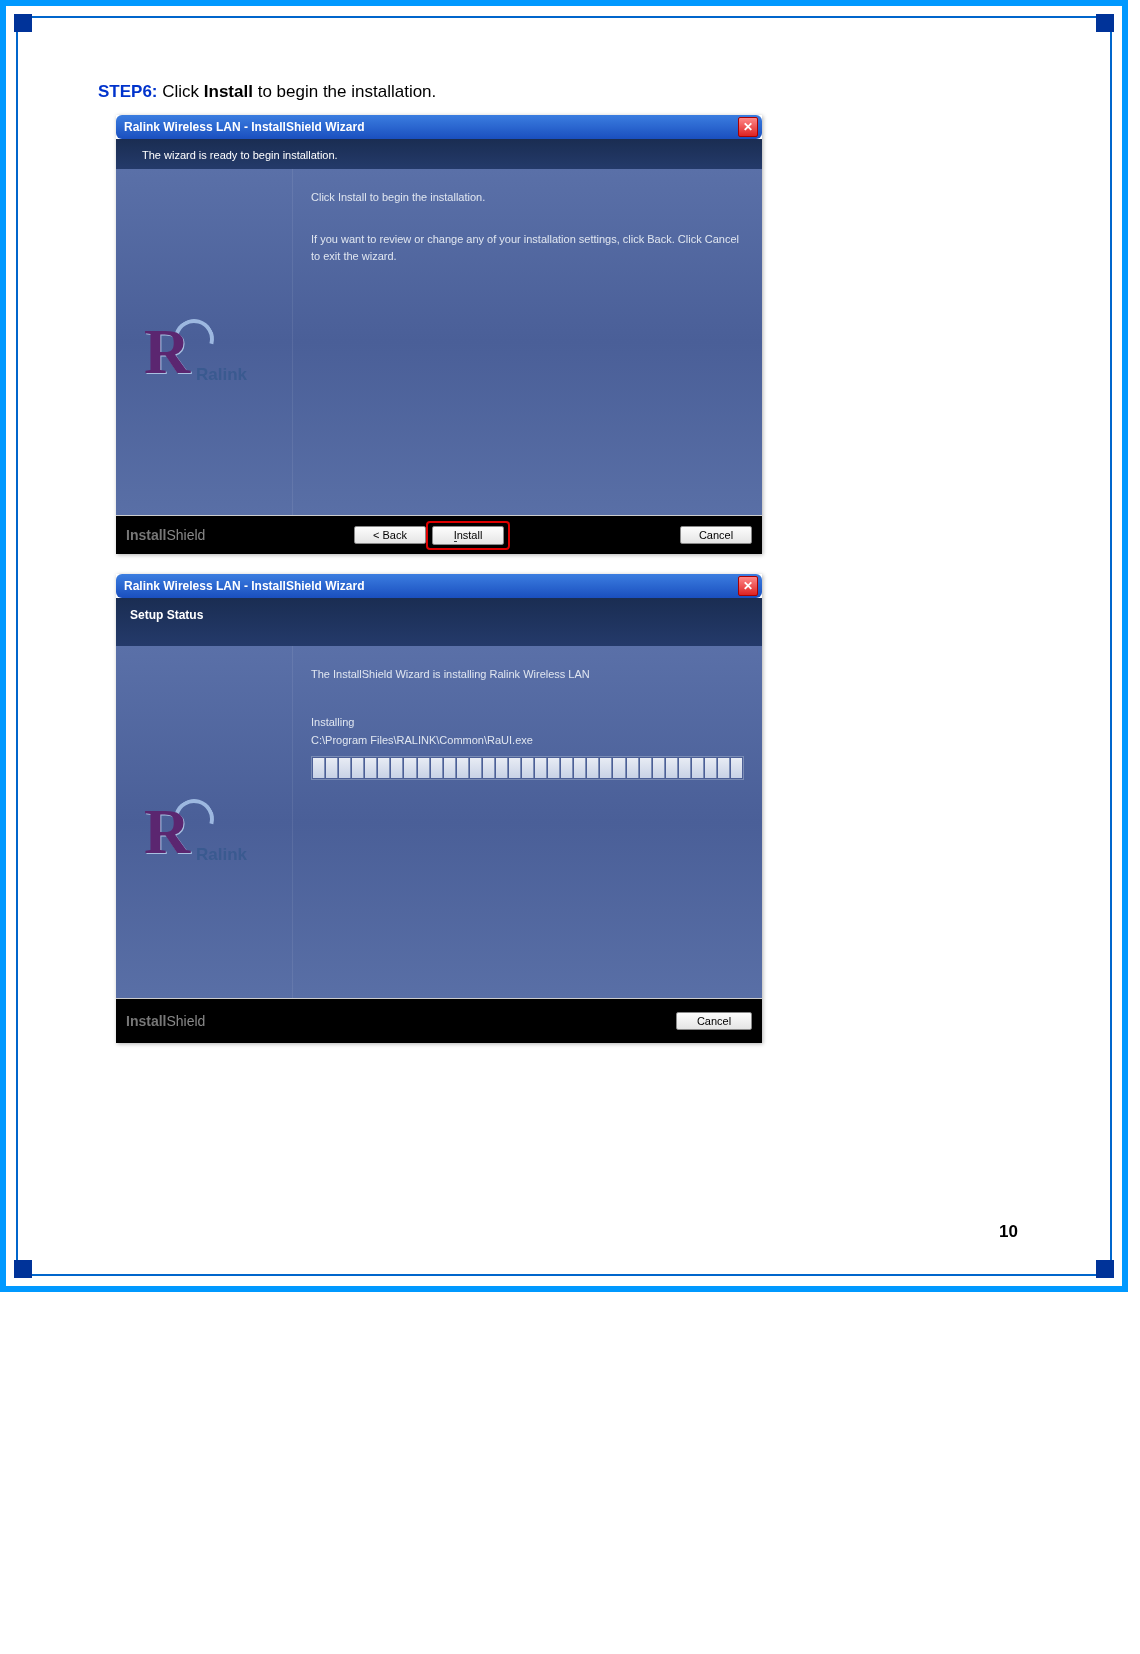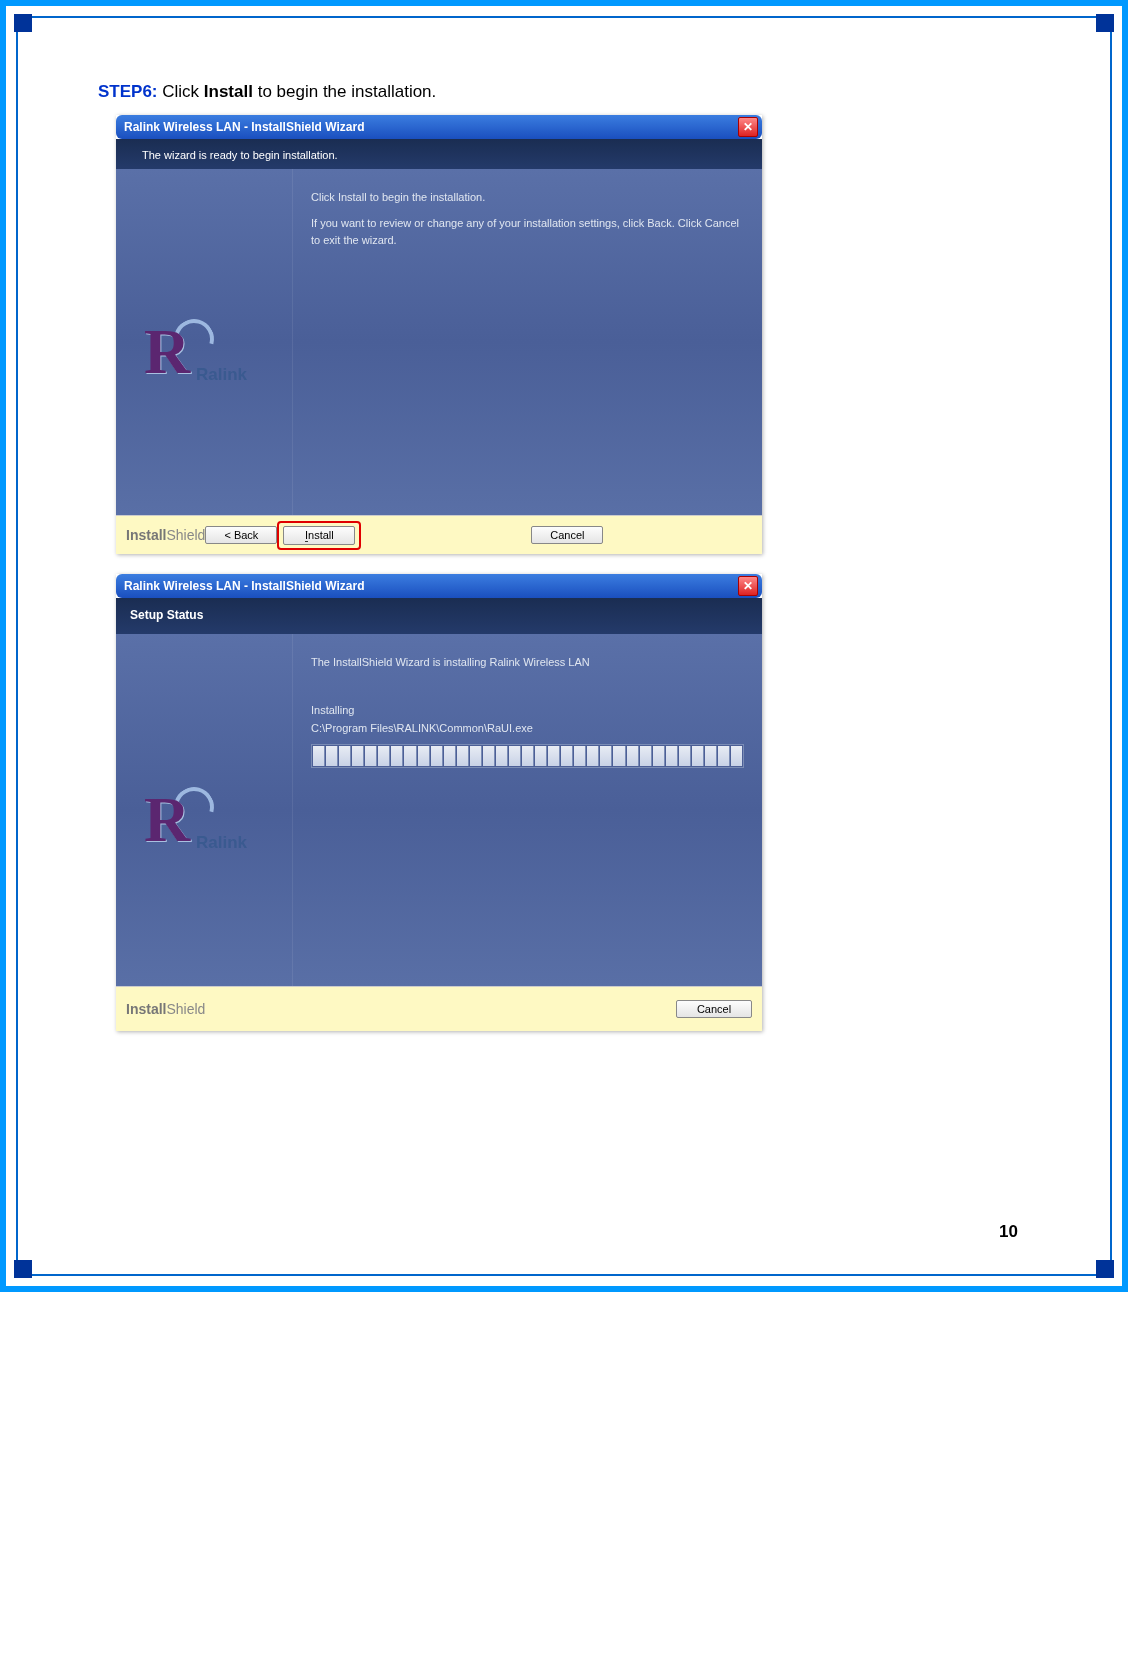--- a/index.html
+++ b/index.html
@@ -146,47 +146,48 @@
     color: #3a5a90;
     font-family: Arial, sans-serif;
   }
   .right-panel {
     flex: 1;
     padding: 22px 18px;
     color: #e0e6f0;
     font-size: 11px;
     font-family: Tahoma, sans-serif;
   }
-  .right-panel .line1 { margin-bottom: 12px; }
+  .right-panel .line1 { margin-bottom: 28px; }
   .right-panel .line2 { line-height: 1.5; }
   .progress-section .line1 { margin-bottom: 36px; }
   .progress-section .installing { margin-bottom: 6px; }
   .progress-section .path { margin-bottom: 10px; }
   .progress-bar {
     border: 1px solid #7a8cb5;
     height: 20px;
     background: #4c5f96;
     display: flex;
     gap: 1px;
     padding: 1px;
   }
   .progress-cell {
     flex: 1;
     background: linear-gradient(to bottom, #e8ecf4, #c8d2e6);
     border-right: 1px solid #7a8cb5;
   }
   .progress-cell:last-child { border-right: none; }
   .footer {
-    background: #fef9c3;
+    background: #000000;
     height: 38px;
     display: flex;
     align-items: center;
-    justify-content: flex-start;
+    justify-content: space-between;
     padding: 0 10px;
     border-top: 1px solid #ccc;
+    gap: 32px;
   }
   .footer.tall2 { height: 44px; }
   .footer-brand {
     font-size: 14px;
     color: #888;
     font-family: Arial, sans-serif;
   }
   .footer-brand .bold { font-weight: bold; color: #777; }
   .footer-buttons {
     display: flex;
@@ -289,21 +290,21 @@
           </div>
         </div>
       </div>
 
 
       <div class="wizard">
         <div class="titlebar">
           <span class="titlebar-text">Ralink Wireless LAN - InstallShield Wizard</span>
           <span class="close-btn">✕</span>
         </div>
-        <div class="header-panel" style="padding:10px 14px 12px 14px;">
+        <div class="header-panel" style="padding:10px 14px 24px 14px;">
           <div class="header-title">Setup Status</div>
         </div>
         <div class="body-area tall">
           <div class="left-panel">
             <div class="ralink-logo">
               <div class="ralink-swirl"></div>
               <div class="ralink-r">R</div>
               <div class="ralink-text">Ralink</div>
             </div>
           </div>

